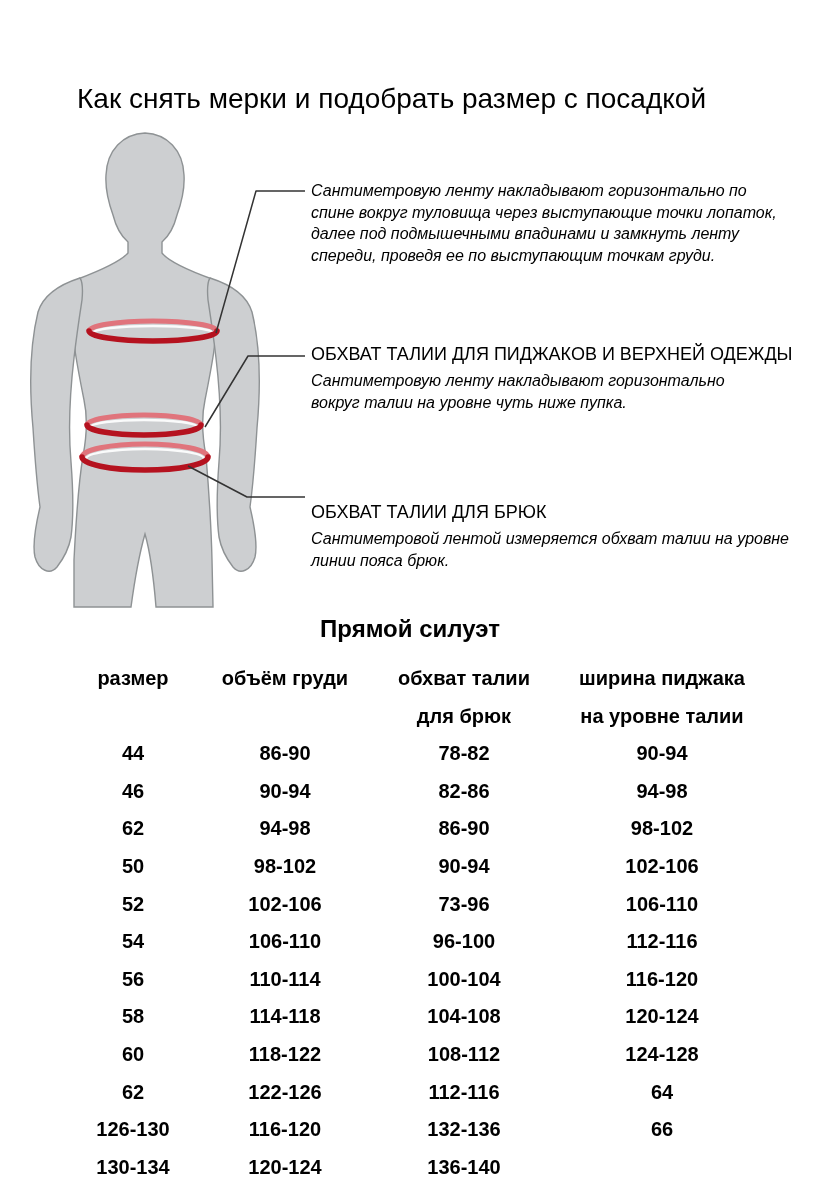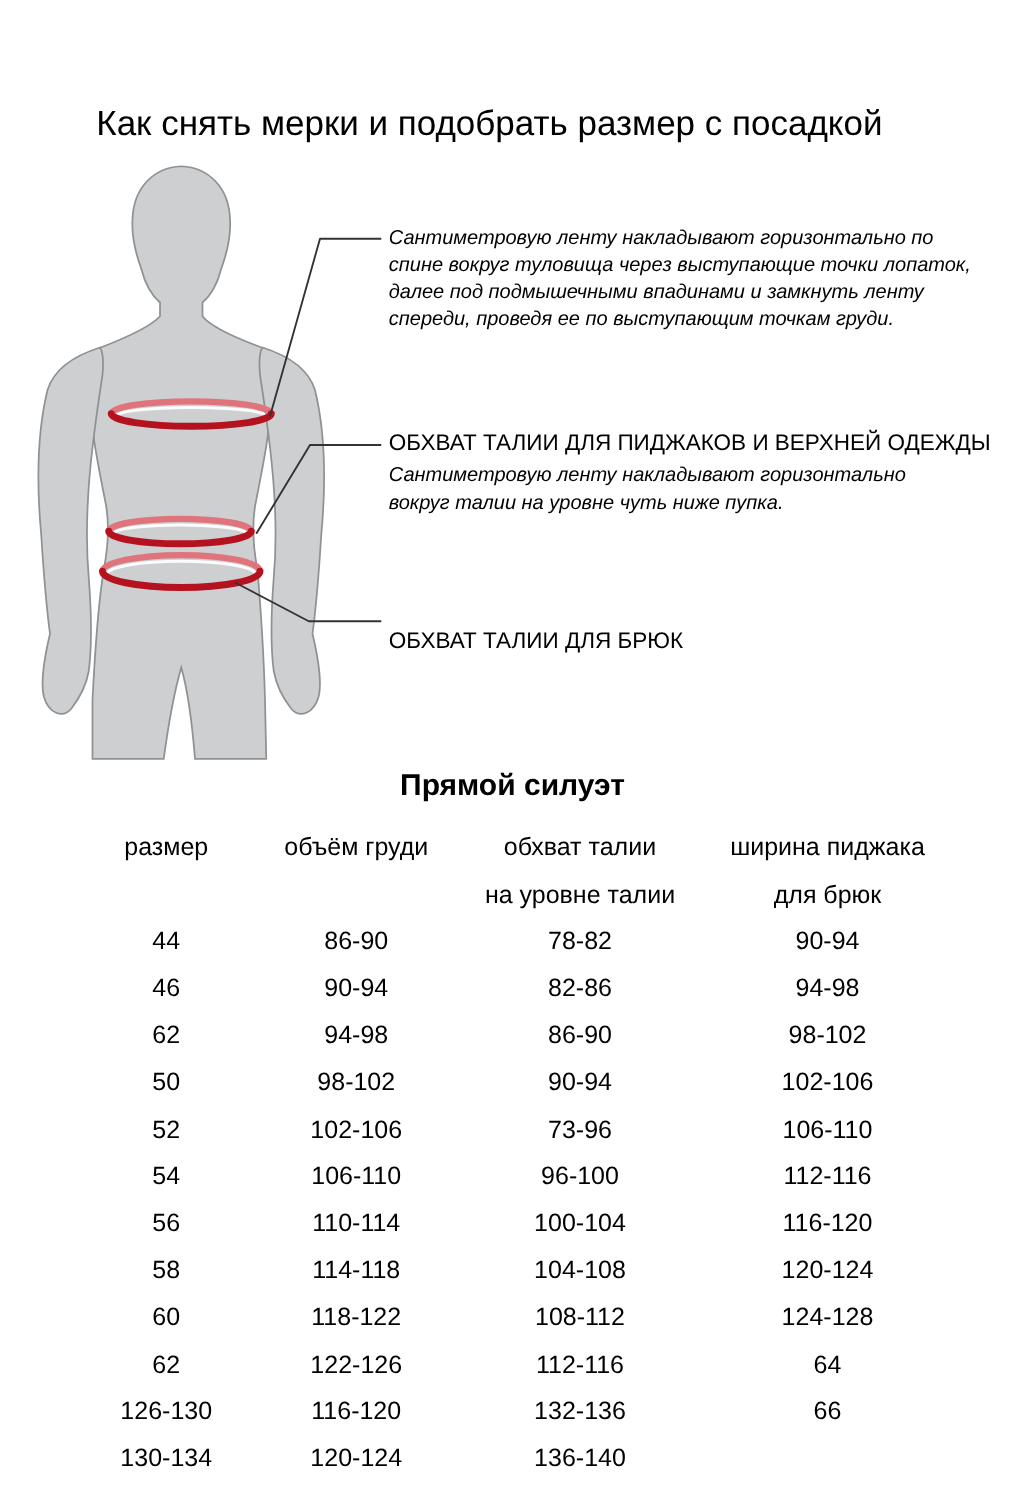--- a/index.html
+++ b/index.html
@@ -33,20 +33,21 @@
   .a2{top:343px;} .a2 .body{width:470px;}
   .a3{top:485px;margin-top:16px;} .a3 .body{width:480px;}
   .table-title{
     position:absolute;left:60px;top:616px;width:700px;text-align:center;
     font-size:24px;font-weight:700;line-height:26px;
   }
   .tbl{
     position:absolute;left:60px;top:666px;width:700px;
     display:grid;grid-template-columns:146px 158px 200px 196px;
     grid-auto-rows:37.6px;
+    font-weight:bold;
   }
   .tbl .cell{
     text-align:center;font-size:20px;line-height:24px;align-self:start;
   }
 </style>
 </head>
 <body>
 
 <div class="page-title">Как снять мерки и подобрать размер с посадкой</div>
 
@@ -136,33 +137,35 @@
 </div>
 
 <div class="annotation a2">
   <div class="heading">ОБХВАТ ТАЛИИ ДЛЯ ПИДЖАКОВ И ВЕРХНЕЙ ОДЕЖДЫ</div>
   <div class="body">Сантиметровую ленту накладывают горизонтально
 вокруг талии на уровне чуть ниже пупка.</div>
 </div>
 
 <div class="annotation a3">
   <div class="heading">ОБХВАТ ТАЛИИ ДЛЯ БРЮК</div>
+  <div class="body">Сантиметровой лентой измеряется обхват талии на уровне
+линии пояса брюк.</div>
 </div>
 
 <div class="table-title">Прямой силуэт</div>
 
 <div class="tbl">
   <div class="cell">размер</div>
   <div class="cell">объём груди</div>
   <div class="cell">обхват талии</div>
   <div class="cell">ширина пиджака</div>
   <div class="cell"></div>
   <div class="cell"></div>
+  <div class="cell">для брюк</div>
   <div class="cell">на уровне талии</div>
-  <div class="cell">для брюк</div>
 
 <div class="cell">44</div>
     <div class="cell">86-90</div>
     <div class="cell">78-82</div>
     <div class="cell">90-94</div>
     <div class="cell">46</div>
     <div class="cell">90-94</div>
     <div class="cell">82-86</div>
     <div class="cell">94-98</div>
     <div class="cell">62</div>

